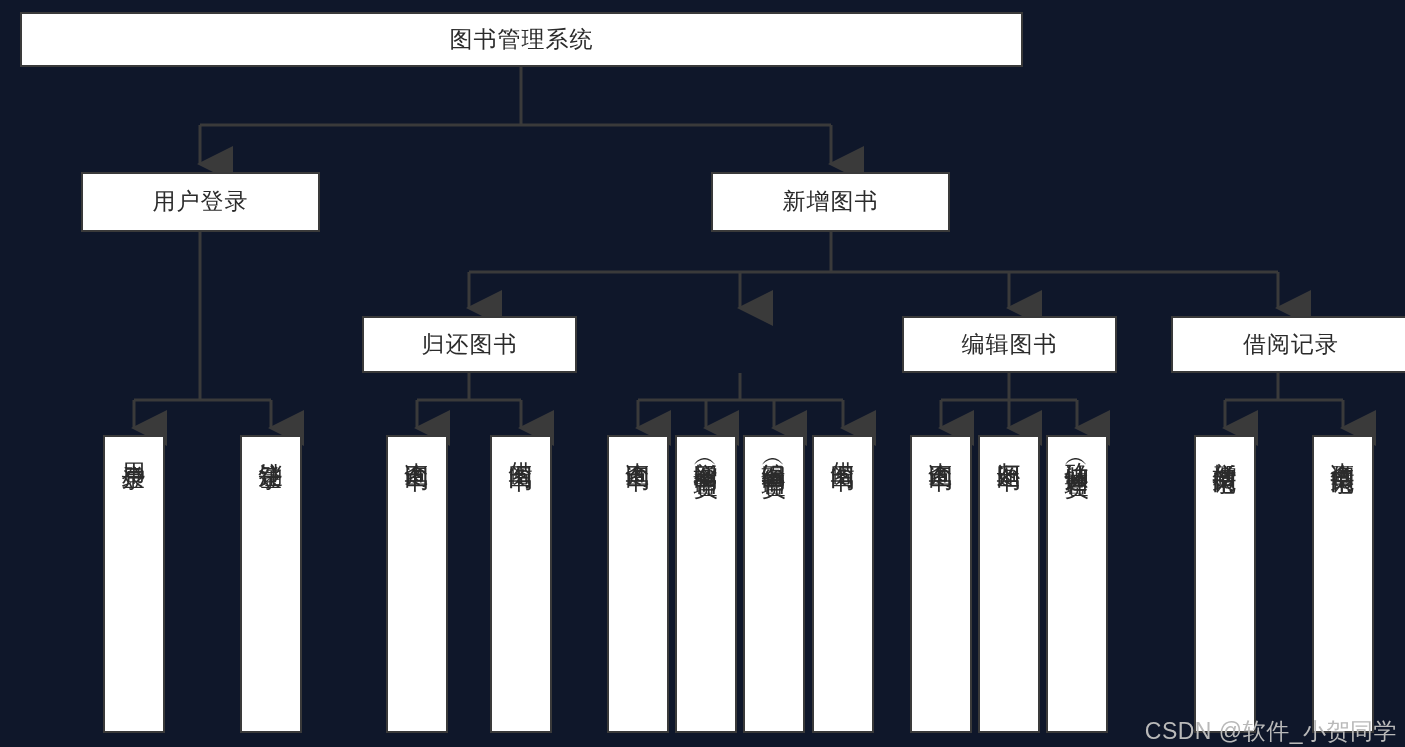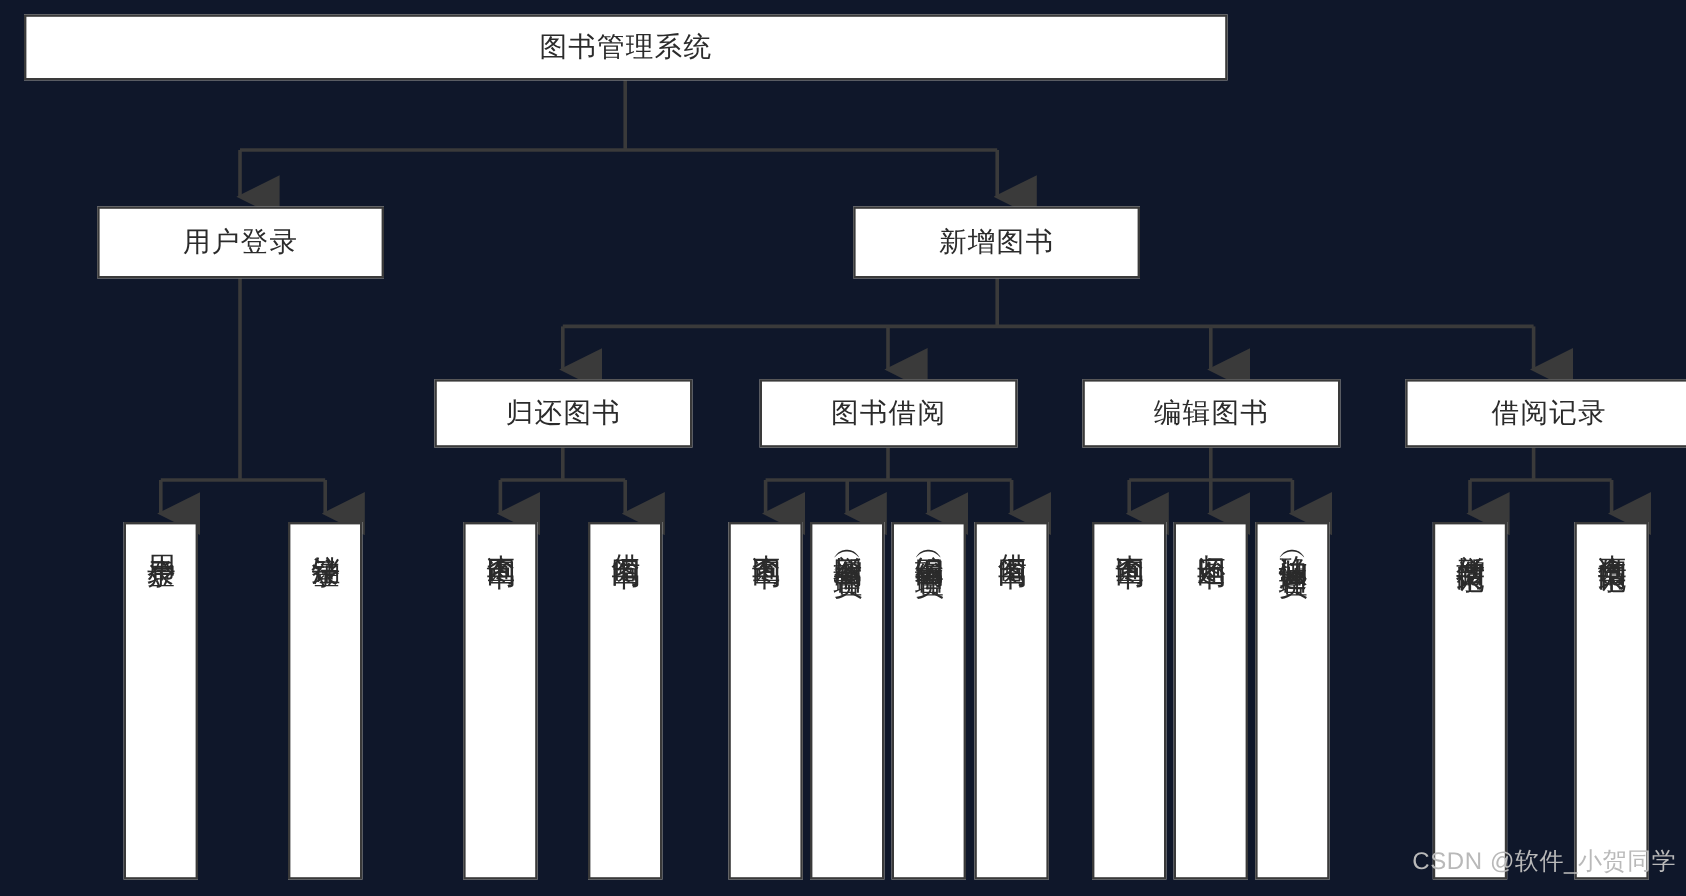--- a/index.html
+++ b/index.html
@@ -60,22 +60,22 @@
     writing-mode: vertical-rl;
     text-orientation: upright;
     font-size: 24px;
     line-height: 1.05;
     letter-spacing: 2px;
     white-space: nowrap;
   }
   #watermark {
     position: absolute;
     right: 8px;
-    bottom: 16px;
-    font-size: 20px;
+    bottom: 0;
+    font-size: 23px;
     color: #b9b9b9;
     letter-spacing: 0.5px;
     z-index: 5;
     white-space: nowrap;
   }
 </style>
 </head>
 <body>
 
 <div id="diagram-root">
@@ -137,23 +137,20 @@
   <div class="node h" style="left:81px; top:172px; width:239px; height:60px;">
     <span class="label">用户登录</span>
   </div>
   <div class="node h" style="left:711px; top:172px; width:239px; height:60px;">
     <span class="label">新增图书</span>
   </div>
 
   <div class="node h" style="left:362px; top:316px; width:215px; height:57px;">
     <span class="label">归还图书</span>
   </div>
-  <div class="node h" style="left:633px; top:316px; width:215px; height:57px;">
-    <span class="label">图书借阅</span>
-  </div>
   <div class="node h" style="left:902px; top:316px; width:215px; height:57px;">
     <span class="label">编辑图书</span>
   </div>
   <div class="node h" style="left:1171px; top:316px; width:240px; height:57px;">
     <span class="label">借阅记录</span>
   </div>
 
   <div class="node v" style="left:103px; top:435px; width:62px; height:298px;">
     <span class="label">用户登录</span>
   </div>

